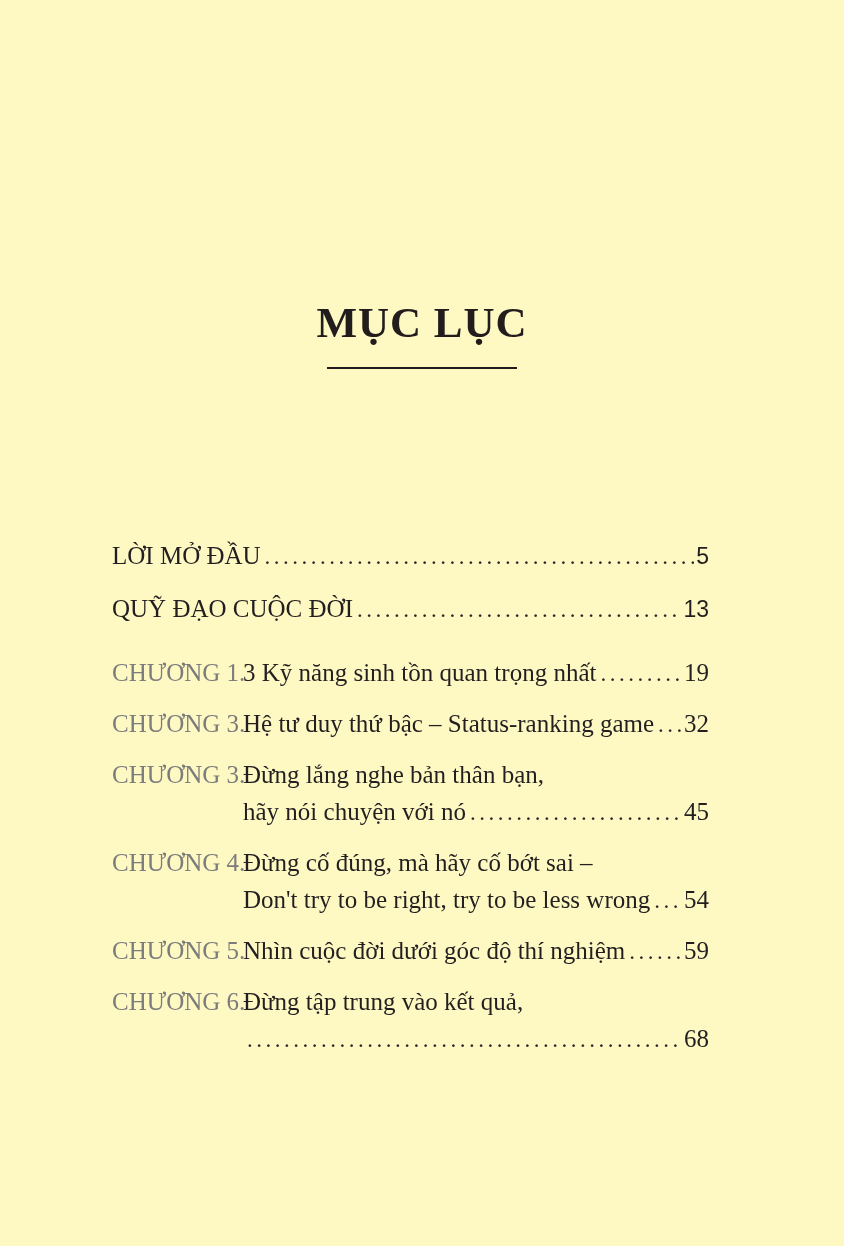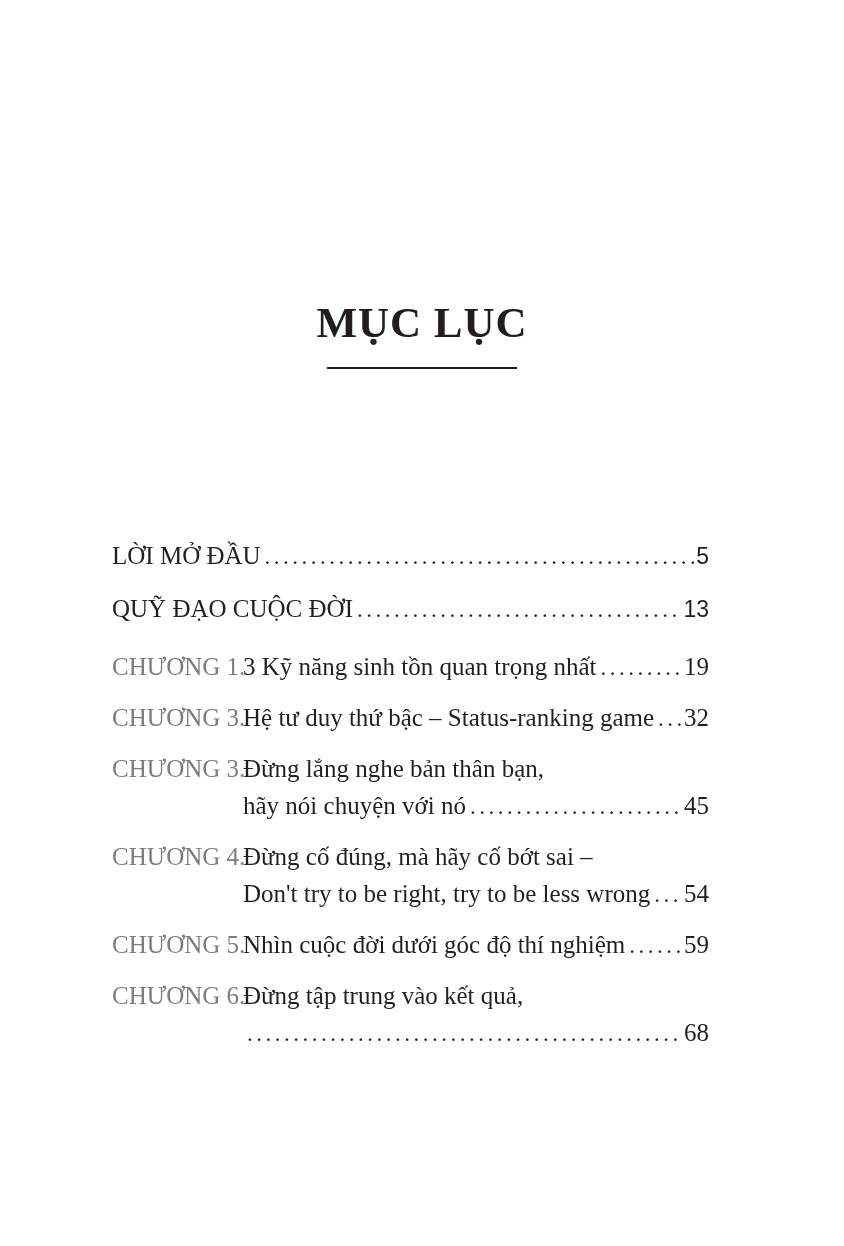--- a/index.html
+++ b/index.html
@@ -2,21 +2,21 @@
 <html lang="vi"><head>
 <meta charset="utf-8">
 <style>
   * { margin: 0; padding: 0; box-sizing: border-box; }
   html, body { background: #e9e9e9; }
   .page {
     position: relative;
     width: 844px;
     height: 1246px;
     margin: 0 auto;
-    background: #ffffff;
+    background: #fef9c3;
     font-family: "Liberation Serif", serif;
     color: #231f20;
     overflow: hidden;
   }
   .title {
     position: absolute;
     top: 298px;
     left: 0;
     width: 100%;
     text-align: center;
@@ -42,21 +42,21 @@
     font-size: 25px;
     line-height: 37px;
   }
   .line {
     display: flex;
     align-items: baseline;
     line-height: 37px;
     min-width: 0;
   }
   .entry.section { margin-bottom: 15px; }
-  .entry.section.gap-after { margin-bottom: 20px; }
+  .entry.section.gap-after { margin-bottom: 26px; }
   .entry.chapter { display: flex; margin-bottom: 13px; }
   .sec-title { flex: 0 0 auto; white-space: nowrap; }
   .chap-label {
     flex: 0 0 131px;
     width: 131px;
     color: #7c7c7c;
     white-space: nowrap;
   }
   .chap-content { flex: 1 1 auto; min-width: 0; }
   .chap-title { flex: 0 0 auto; white-space: nowrap; }

